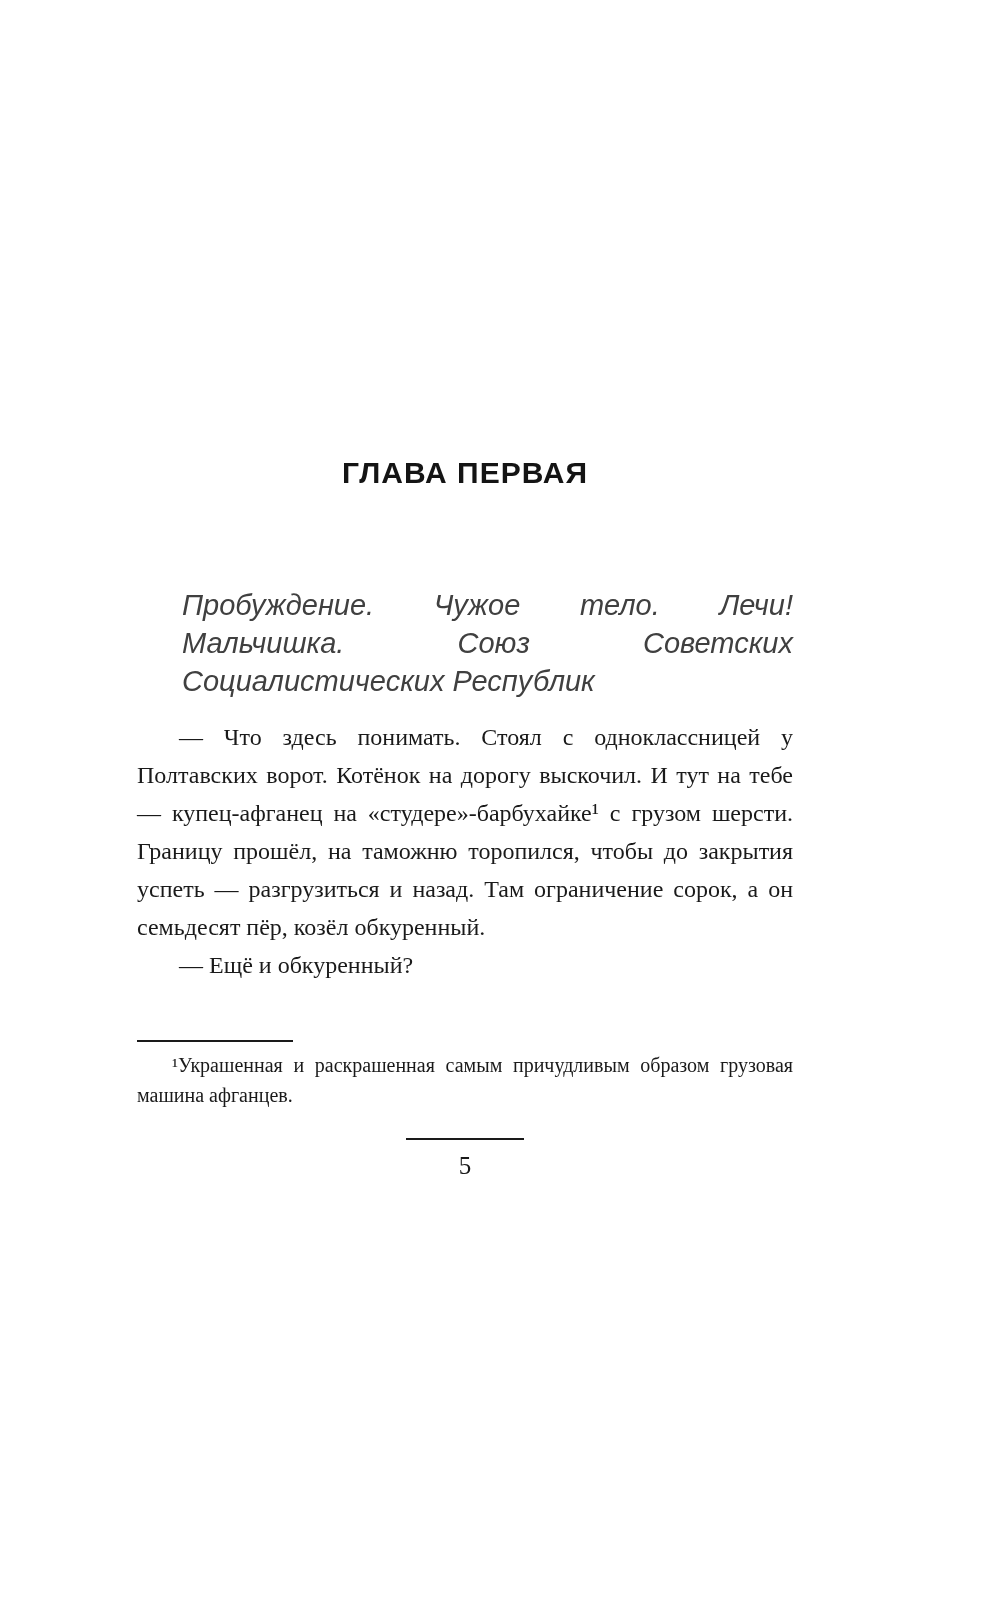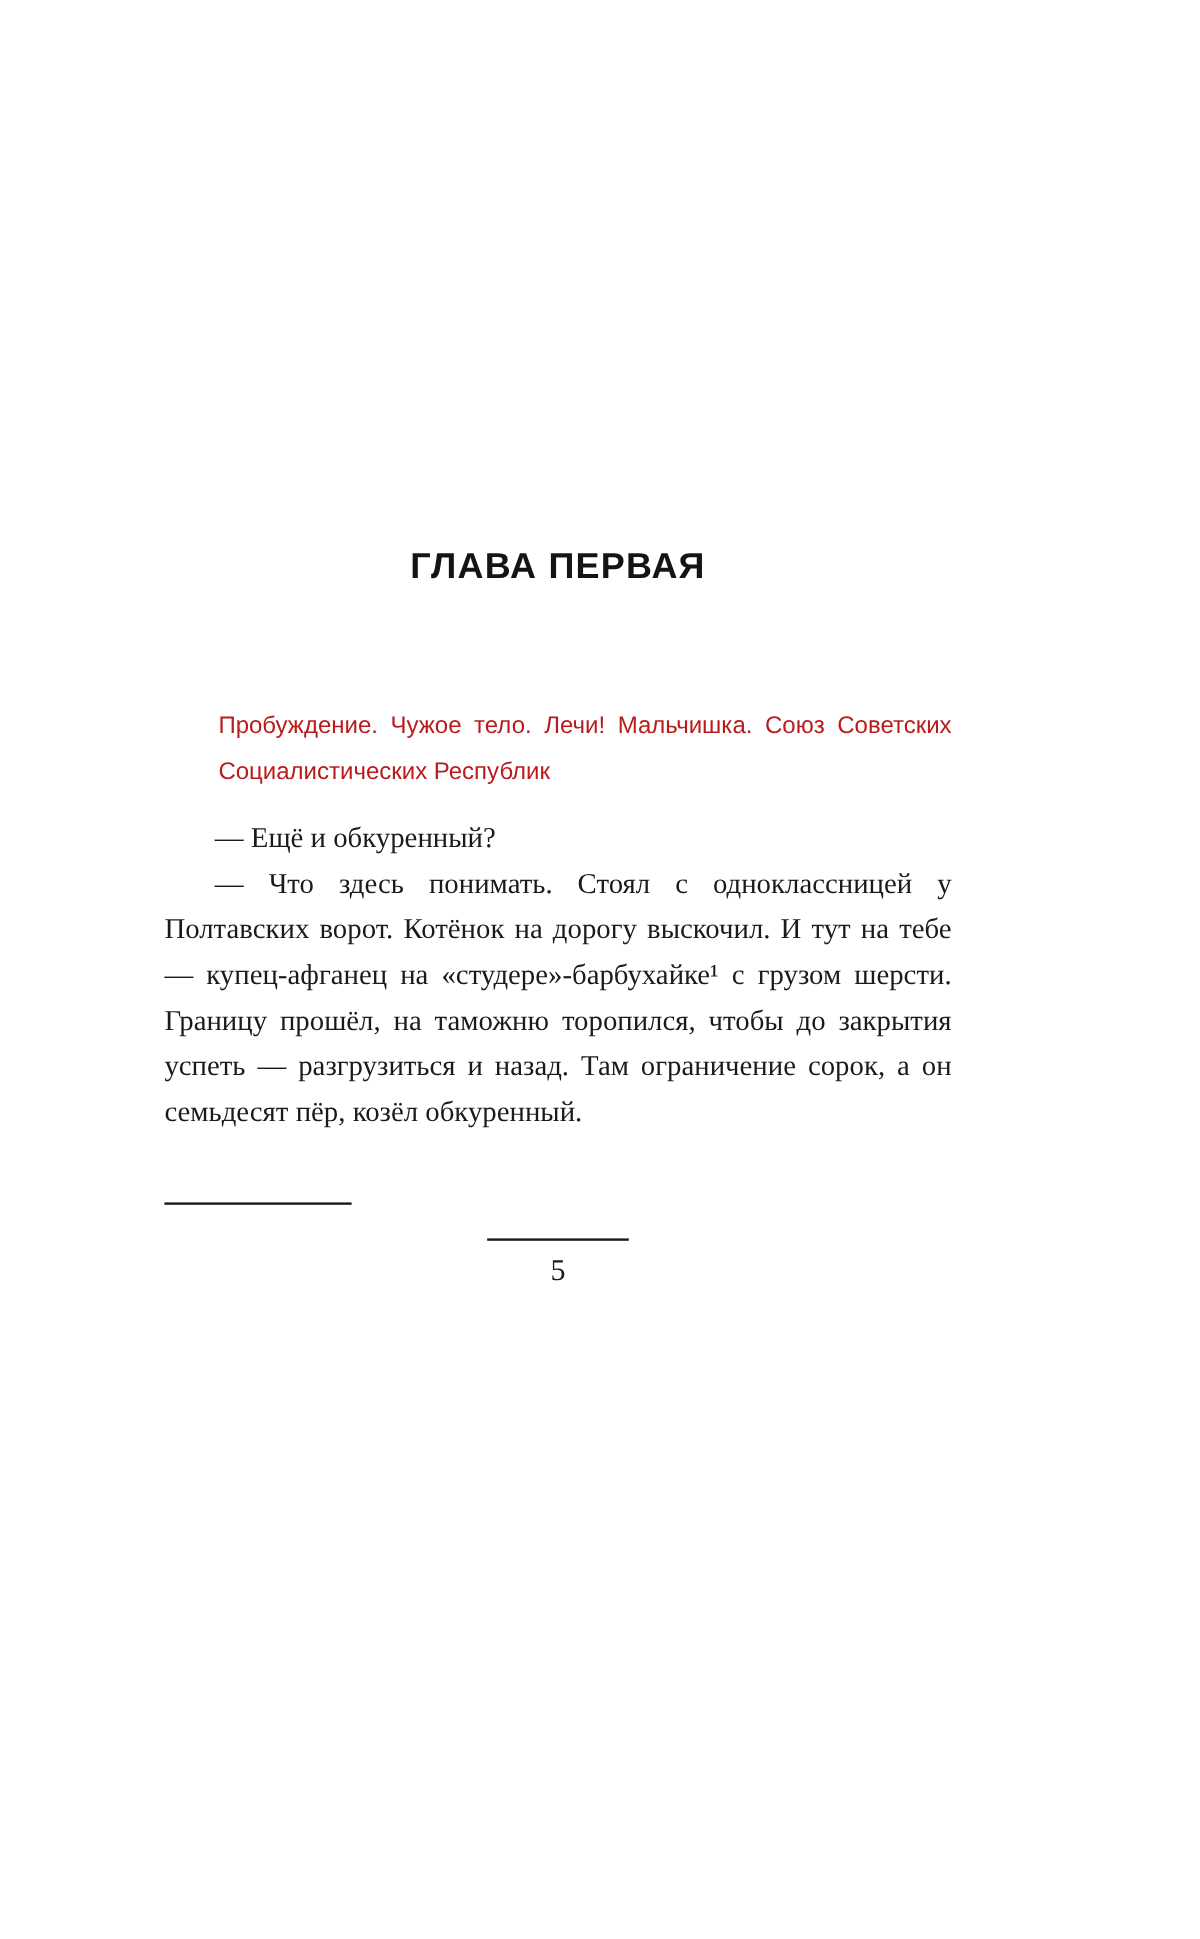--- a/index.html
+++ b/index.html
@@ -28,24 +28,25 @@
     font-family: "Liberation Sans", sans-serif;
     font-weight: bold;
     font-size: 30px;
     letter-spacing: 1px;
     color: #141414;
   }
   .epigraph {
     margin: 96px 0 0 0;
     padding-left: 45px;
     font-family: "Liberation Sans", sans-serif;
-    font-size: 20px;
+    font-style: italic;
+    font-size: 29px;
     line-height: 38px;
     text-align: justify;
-    color: #b91c1c;
+    color: #404040;
   }
   .body-text {
     margin-top: 18px;
     font-size: 24px;
     line-height: 38px;
     text-align: justify;
     hyphens: auto;
   }
   .body-text p {
     margin: 0;
@@ -80,25 +81,26 @@
 <body>
 
 <div class="page">
   <div class="column">
 
     <h1 class="chapter-title">ГЛАВА ПЕРВАЯ</h1>
 
     <p class="epigraph">Пробуждение. Чужое тело. Лечи! Мальчишка. Союз Советских Социалистических Республик</p>
 
     <div class="body-text">
+      <p>— Что здесь понимать. Стоял с одноклассницей у Полтавских ворот. Котёнок на дорогу выскочил. И тут на тебе — купец-афганец на «студере»-барбухайке¹ с грузом шерсти. Границу прошёл, на таможню торопился, чтобы до закрытия успеть — разгрузиться и назад. Там ограничение сорок, а он семьдесят пёр, козёл обкуренный.</p>
       <p>— Ещё и обкуренный?</p>
-      <p>— Что здесь понимать. Стоял с одноклассницей у Полтавских ворот. Котёнок на дорогу выскочил. И тут на тебе — купец-афганец на «студере»-барбухайке¹ с грузом шерсти. Границу прошёл, на таможню торопился, чтобы до закрытия успеть — разгрузиться и назад. Там ограничение сорок, а он семьдесят пёр, козёл обкуренный.</p>
     </div>
 
     <div class="footnote-sep"></div>
 
+    <p class="footnote">¹Украшенная и раскрашенная самым причудливым образом грузовая машина афганцев.</p>
 
     <div class="page-number-rule"></div>
 
     <div class="page-number">5</div>
 
   </div>
 </div>
 
 </body></html>

